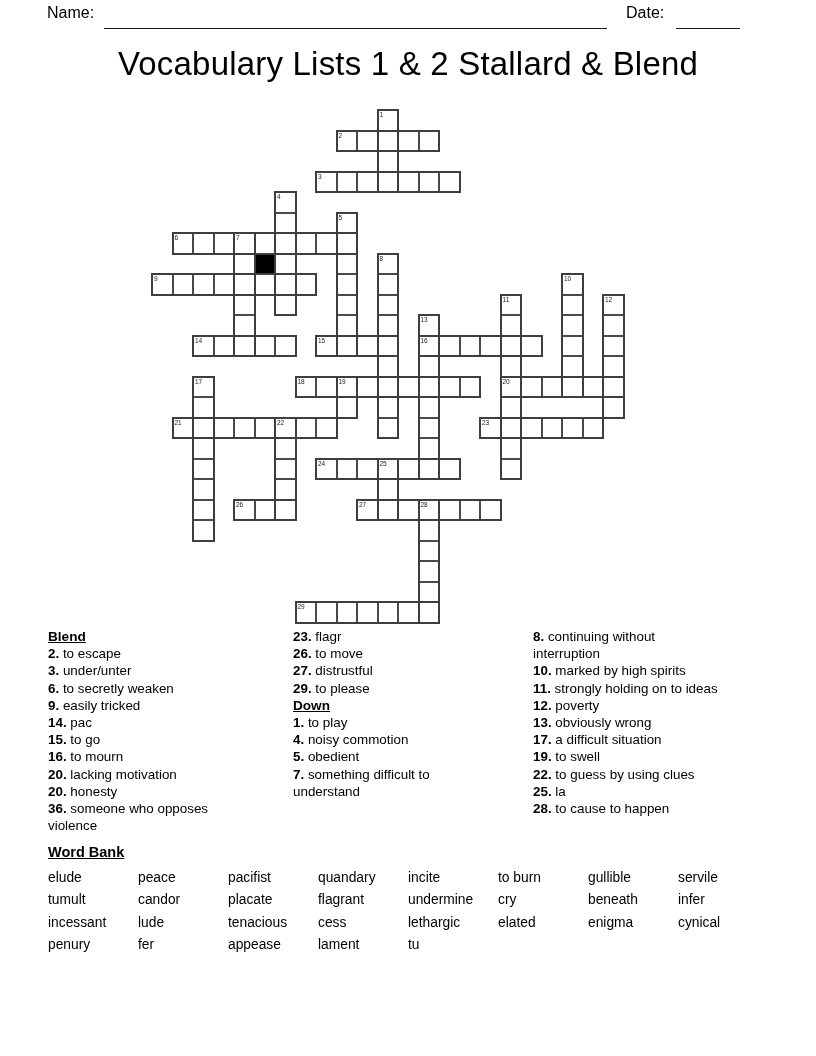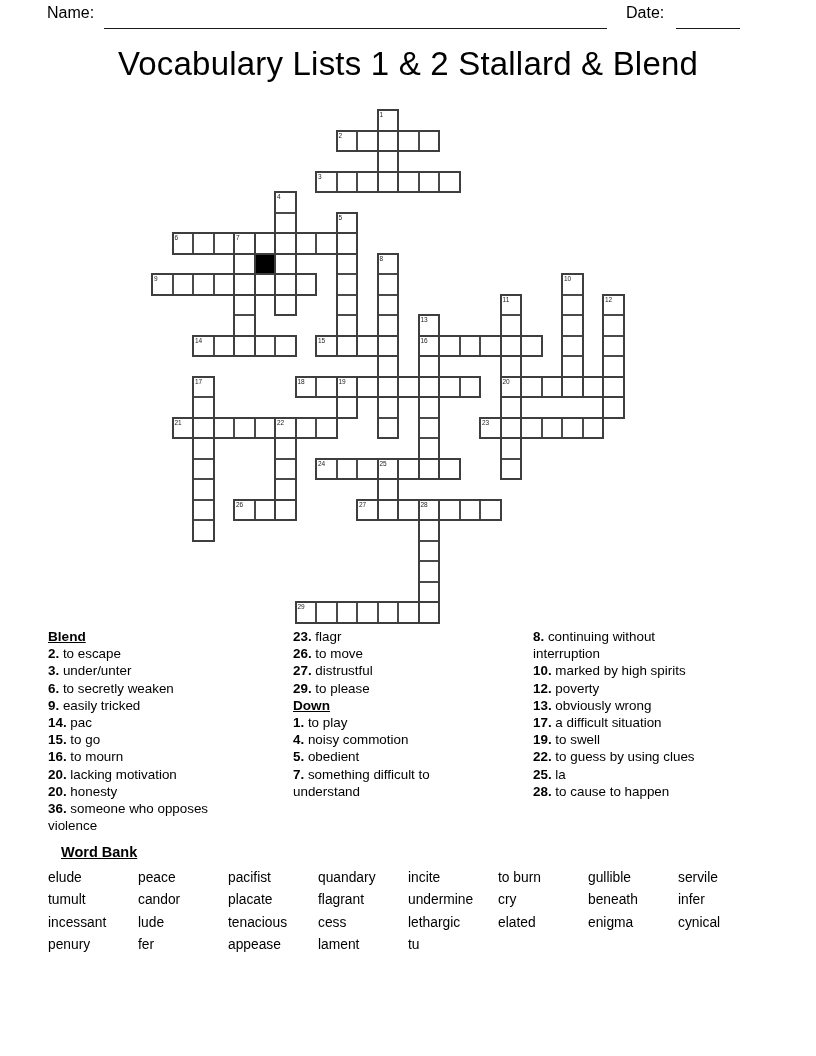--- a/index.html
+++ b/index.html
@@ -22,21 +22,21 @@
   
   .clue-col { position:absolute; top:628px; font-size:13.4px; line-height:17.2px; }
   .clue-col.c0 { left:48px;  width:242px; }
   .clue-col.c1 { left:293px; width:236px; }
   .clue-col.c2 { left:533px; width:238px; }
   .clue b { font-weight:bold; }
   .clue span { white-space:pre-line; }
   .clue-header { font-weight:bold; text-decoration:underline; font-size:13.6px; }
   
   .wb-header { position:absolute; left:48px; top:844px; font-size:14.5px; font-weight:bold;
-               text-decoration:underline;margin-left:13px; }
+               text-decoration:underline; }
   .wb-grid { position:absolute; left:48px; top:870px; display:grid;
              grid-template-columns:repeat(8, 90px); grid-auto-rows:22.4px; font-size:13.8px; }
 </style>
 </head>
 <body>
 
 <div class="page">
 
   <div class="hdr-label" style="left:47px; top:4px;">Name:</div>
   <div class="hline" style="left:104px; top:28px; width:503px;"></div>
@@ -315,20 +315,21 @@
       <div class="clue"><b>1.</b><span> to play</span></div>
       <div class="clue"><b>4.</b><span> noisy commotion</span></div>
       <div class="clue"><b>5.</b><span> obedient</span></div>
       <div class="clue"><b>7.</b><span> something difficult to
 understand</span></div>
     </div>
   <div class="clue-col c2">
       <div class="clue"><b>8.</b><span> continuing without
 interruption</span></div>
       <div class="clue"><b>10.</b><span> marked by high spirits</span></div>
+      <div class="clue"><b>11.</b><span> strongly holding on to ideas</span></div>
       <div class="clue"><b>12.</b><span> poverty</span></div>
       <div class="clue"><b>13.</b><span> obviously wrong</span></div>
       <div class="clue"><b>17.</b><span> a difficult situation</span></div>
       <div class="clue"><b>19.</b><span> to swell</span></div>
       <div class="clue"><b>22.</b><span> to guess by using clues</span></div>
       <div class="clue"><b>25.</b><span> la</span></div>
       <div class="clue"><b>28.</b><span> to cause to happen</span></div>
     </div>
 
   <div class="wb-header">Word Bank</div>

